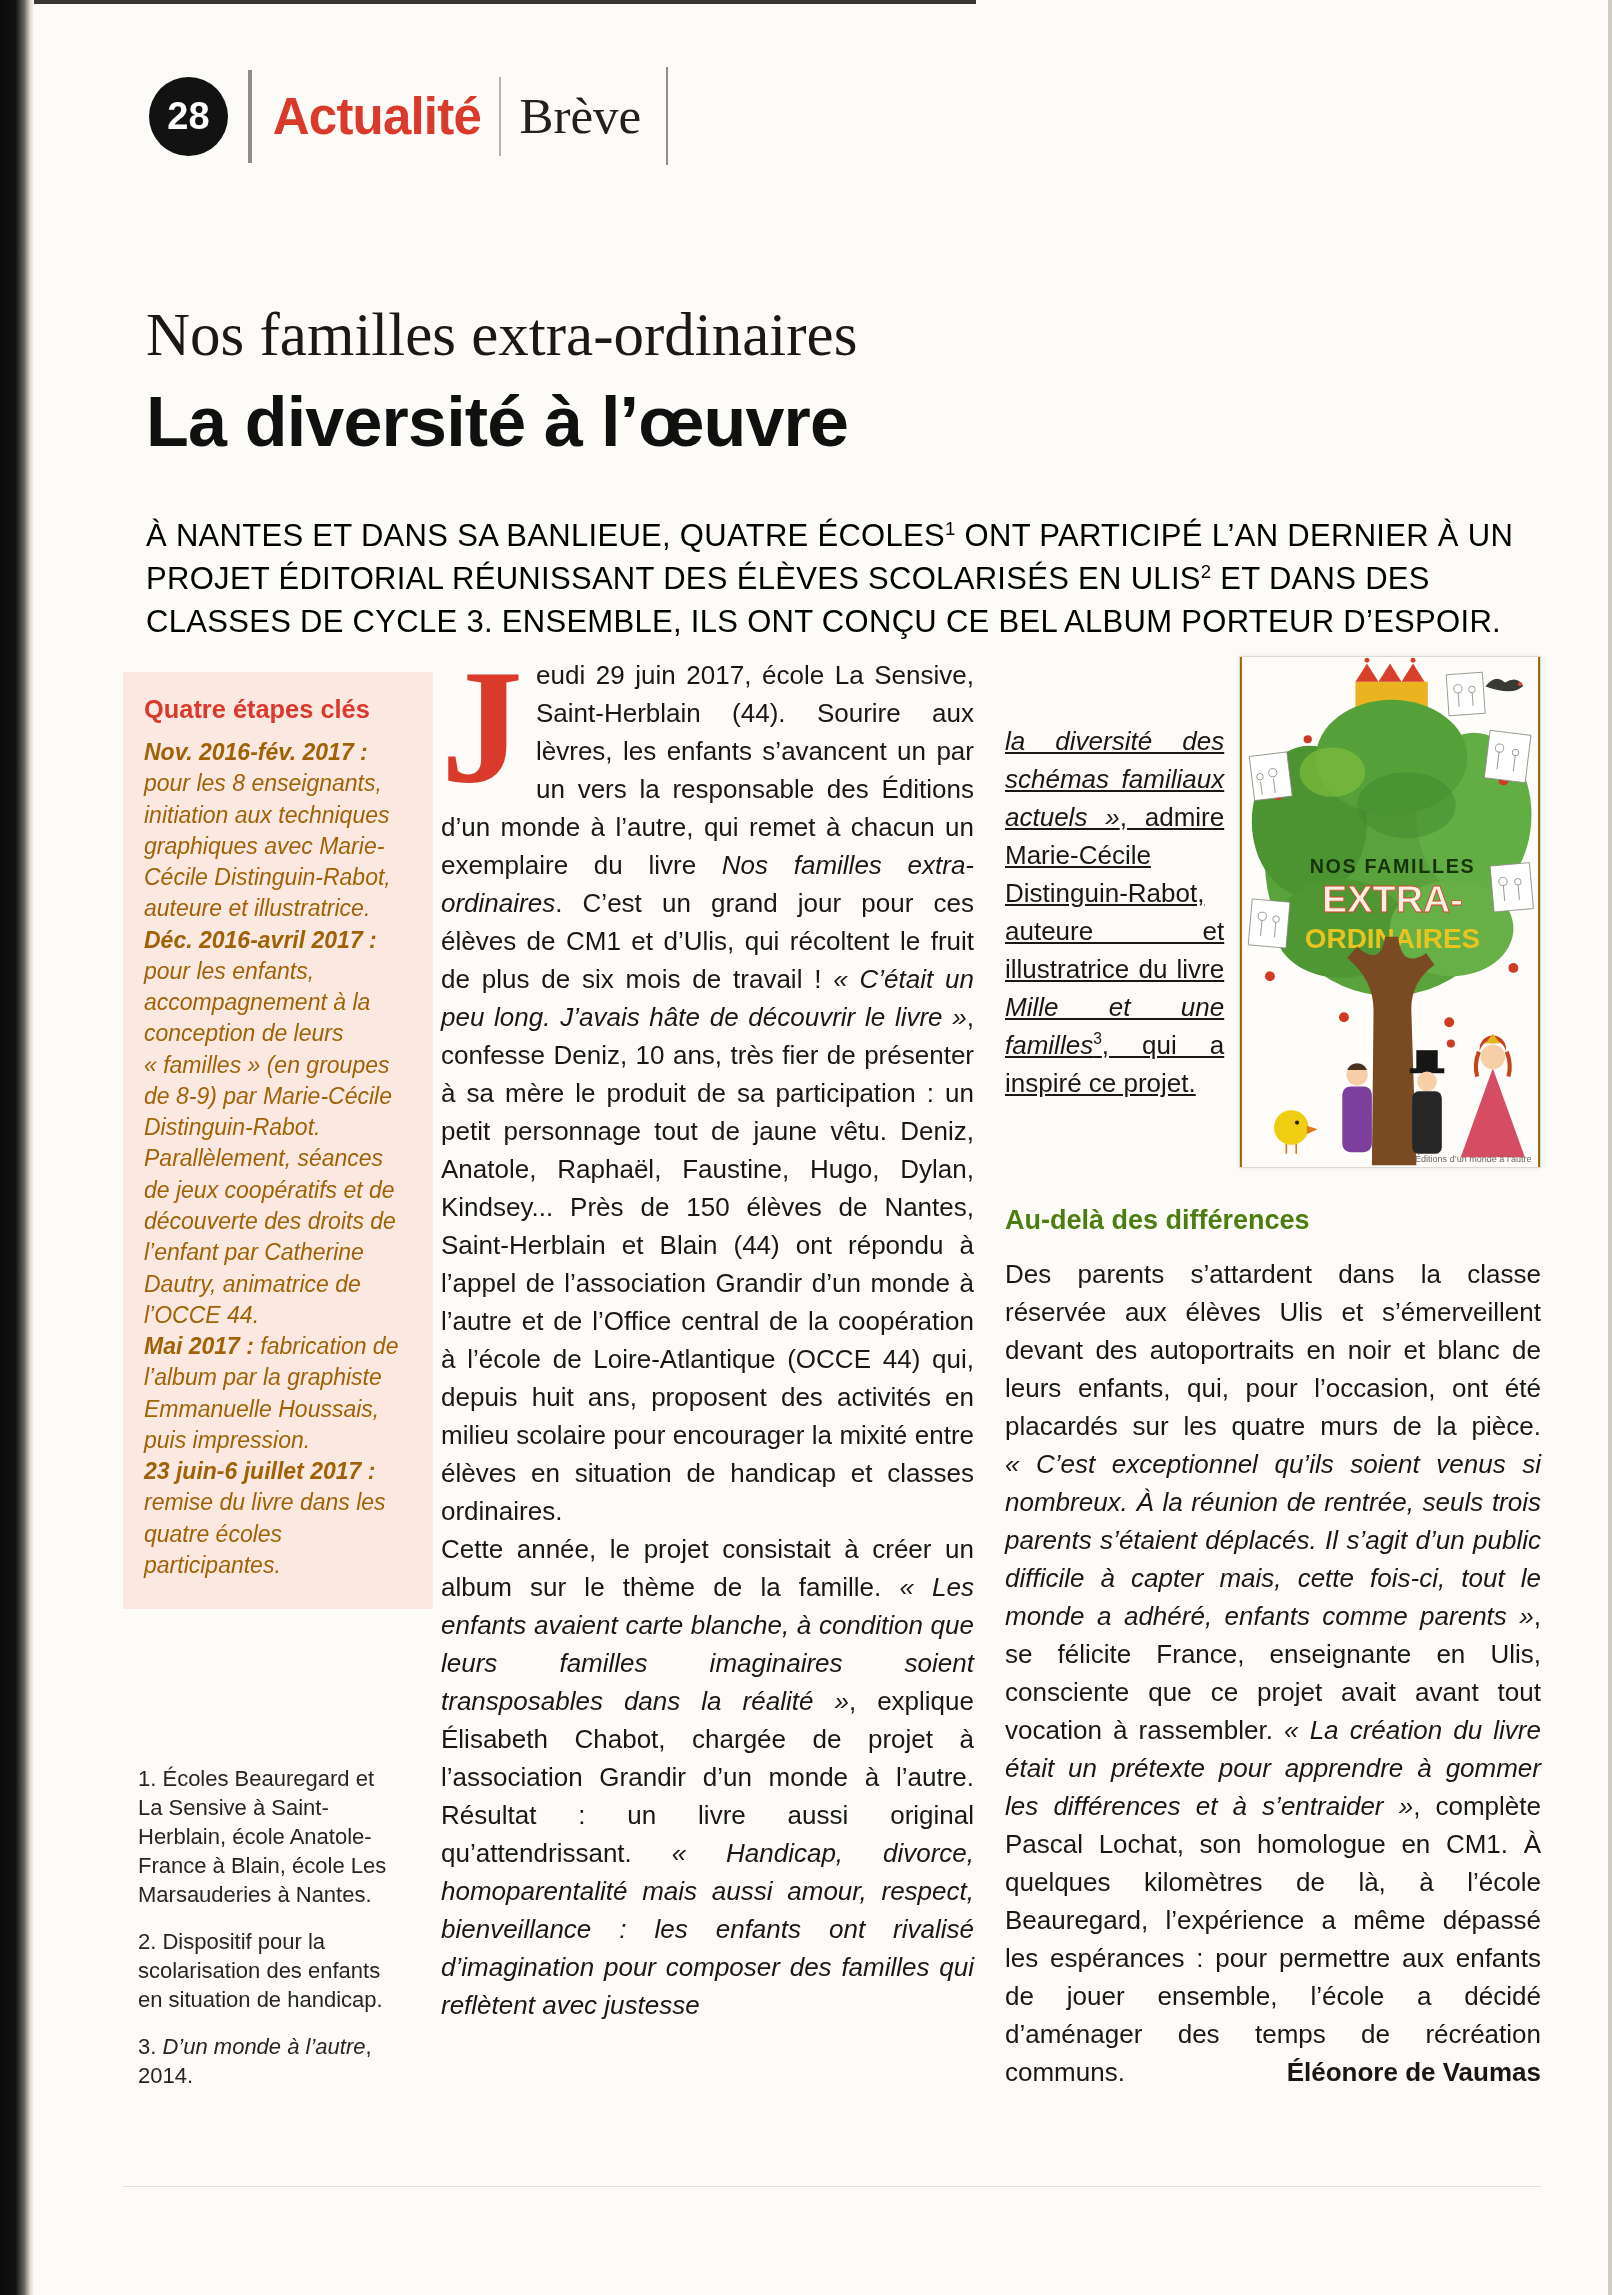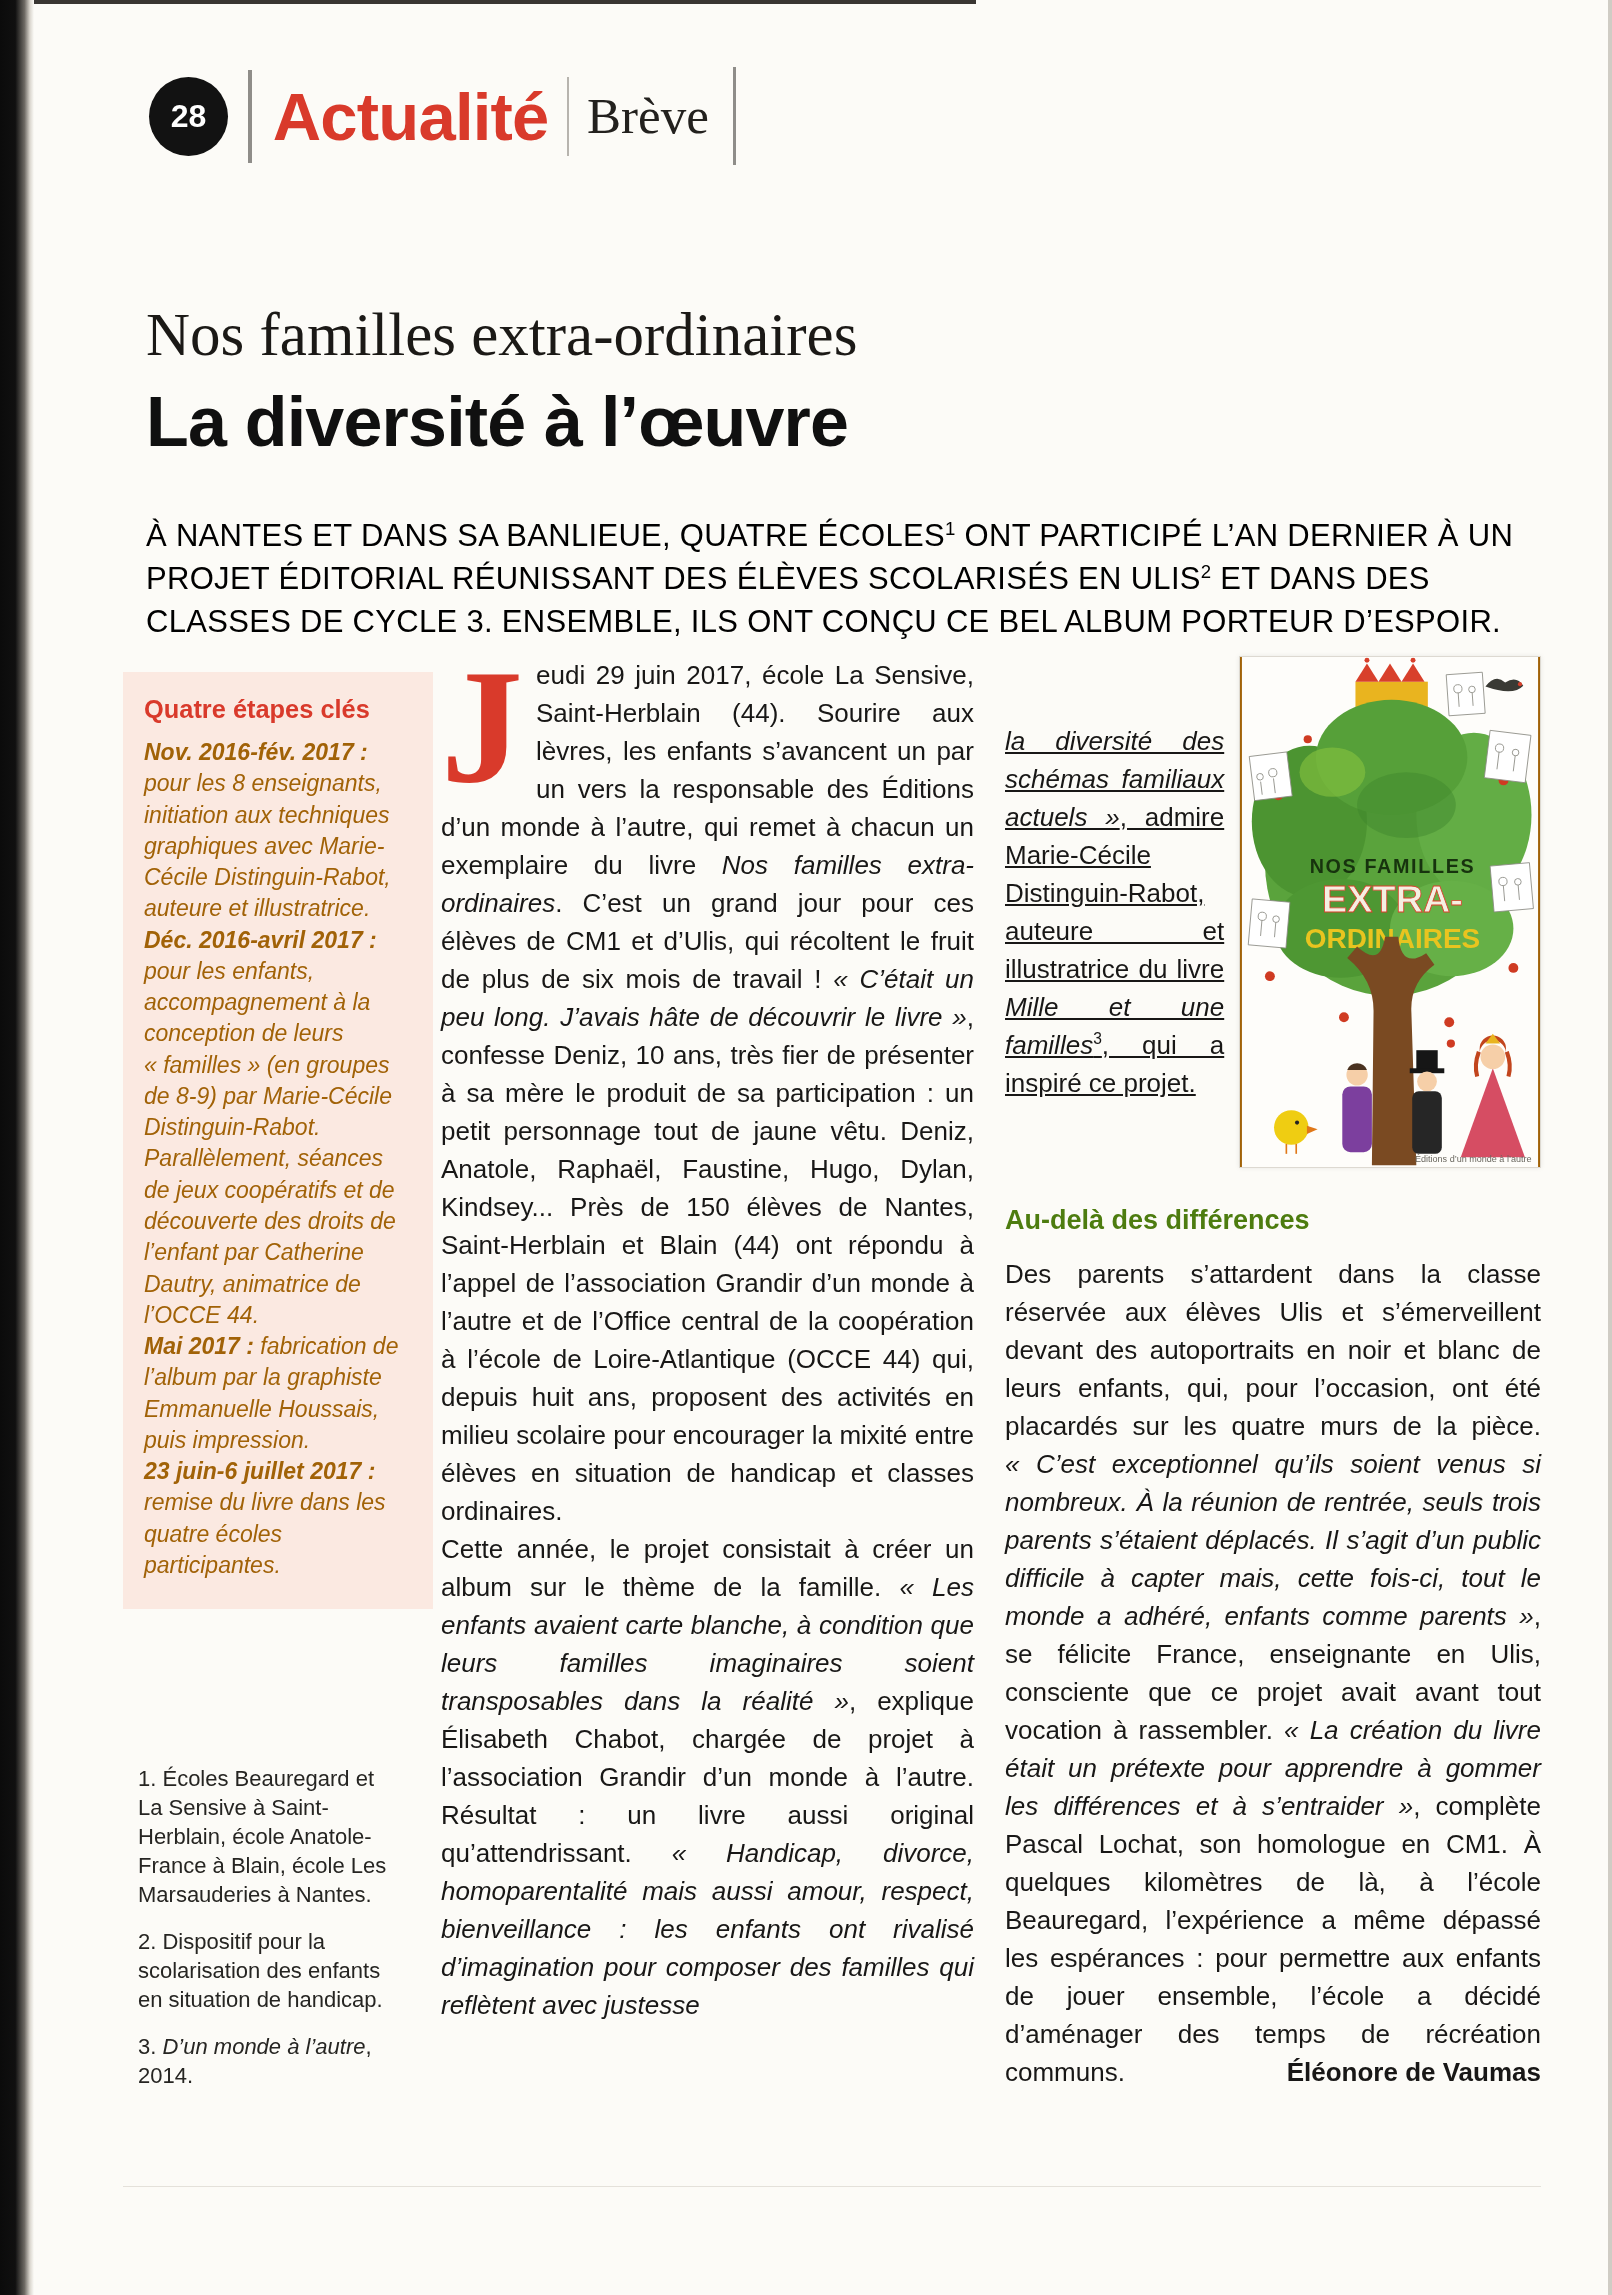--- a/index.html
+++ b/index.html
@@ -14,23 +14,23 @@
   }
   
   .scan-left{position:absolute;left:0;top:0;width:34px;height:100%;
     background:linear-gradient(90deg,#0b0b0b 0%,#101010 45%,#6e6a64 72%,#d9d5cd 88%,rgba(252,251,247,0) 100%);}
   .scan-top{position:absolute;left:34px;top:0;width:942px;height:4.1px;background:#16130f;opacity:.85;}
   .scan-right{position:absolute;right:0;top:0;width:4.9px;height:100%;background:#cfccc4;}
 
   
   .header{position:absolute;left:149px;top:67px;display:flex;align-items:center;}
   .page-circle{width:79px;height:79px;border-radius:50%;background:#121212;color:#fff;
-    display:flex;align-items:center;justify-content:center;font-size:32px;font-weight:700;}
+    display:flex;align-items:center;justify-content:center;font-size:38px;font-weight:700;}
   .hdr-div1{width:4.1px;height:93px;background:#8f8d89;margin:0 21px 0 19.7px;}
-  .hdr-section{font-size:67px;font-weight:800;color:#d93a2b;letter-spacing:-0.8px;}
+  .hdr-section{font-size:51px;font-weight:800;color:#d93a2b;letter-spacing:-0.8px;}
   .hdr-div2{width:2.5px;height:79px;background:#b7b4ae;margin:0 18px;}
   .hdr-subsection{font-family:"Liberation Serif",serif;font-size:51px;font-weight:400;color:#23211e;}
   .hdr-div3{width:2.5px;height:98px;background:#8f8d89;margin-left:24.6px;}
 
   
   .titles{position:absolute;left:146px;top:300px;}
   .title-kicker{font-family:"Liberation Serif",serif;font-weight:400;font-size:61px;color:#1b1916;margin:0;letter-spacing:0;}
   .title-main{font-size:70px;font-weight:700;color:#101010;margin:11.5px 0 0 0;letter-spacing:-0.8px;}
 
   .standfirst{position:absolute;left:146px;top:515px;width:1385px;

